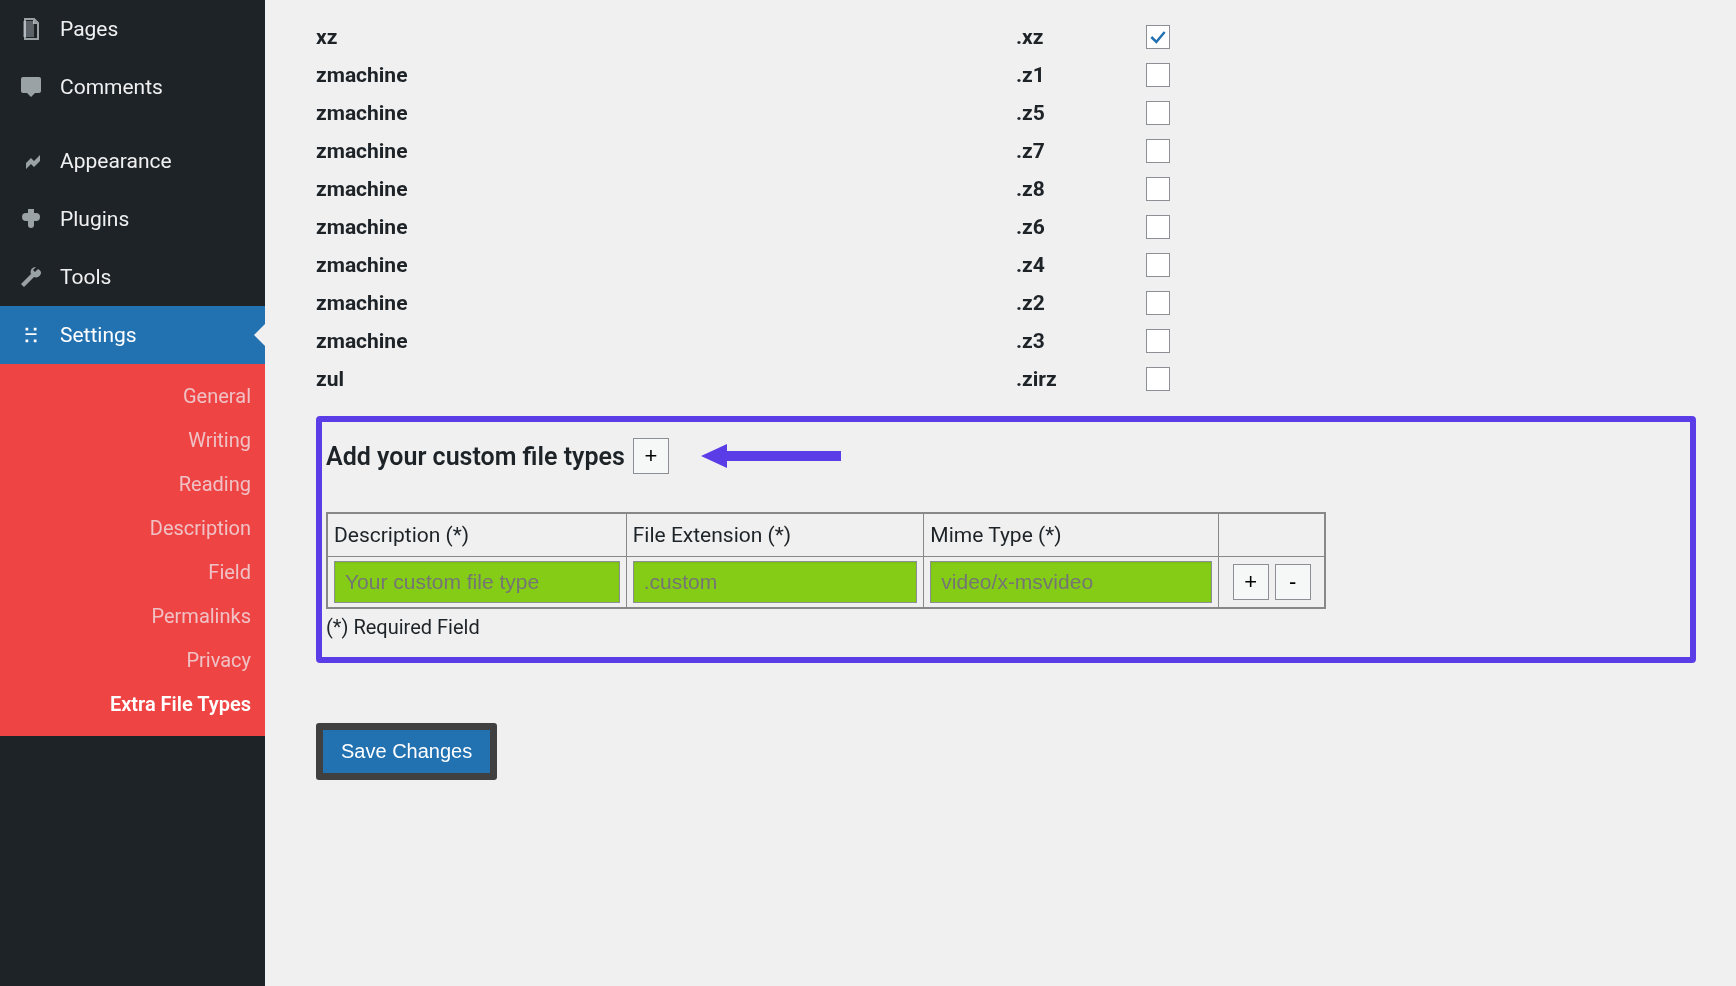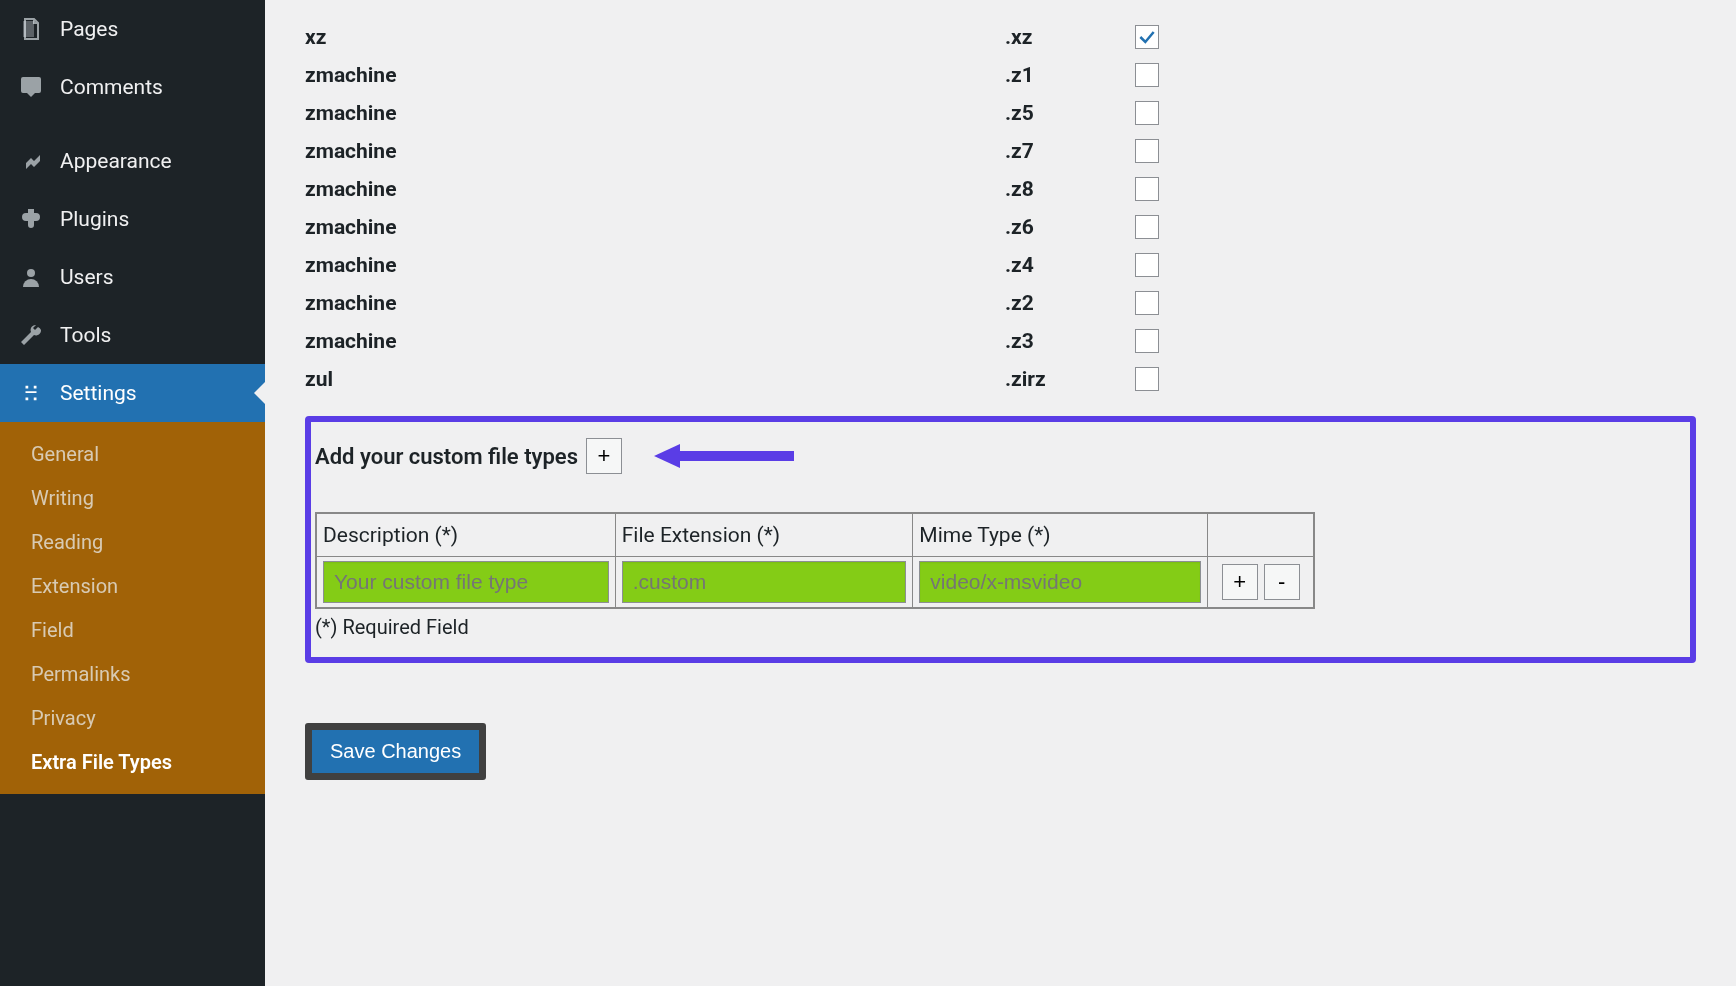--- a/index.html
+++ b/index.html
@@ -2,21 +2,21 @@
 <html><head>
 <meta charset="utf-8">
 <style>
 html, body {
   margin: 0;
   padding: 0;
   font-family: -apple-system, BlinkMacSystemFont, "Segoe UI", Roboto, Oxygen-Sans, Ubuntu, Cantarell, "Helvetica Neue", sans-serif;
   background: #f0f0f1;
   color: #1d2327;
 }
-.wrap { display: flex; min-height: 986px; }
+.wrap { display: flex; min-height: 986px; gap: 11px; }
 
 .sidebar {
   width: 265px;
   background: #1d2327;
   color: #f0f0f1;
   flex-shrink: 0;
   font-size: 21px;
 }
 .sidebar .menu-item {
   display: flex;
@@ -45,22 +45,23 @@
   position: absolute;
   right: -1px;
   top: 50%;
   transform: translateY(-50%);
   width: 0; height: 0;
   border-top: 12px solid transparent;
   border-bottom: 12px solid transparent;
   border-right: 12px solid #f0f0f1;
 }
 .sidebar .submenu {
-  background: #a16207;
-  padding: 10px 11px;
+  background: #ef4444;
+  padding: 10px 0;
+  text-align: right;
 }
 .sidebar .submenu .sub-item {
   padding: 10px 14px 10px 20px;
   color: rgba(240,246,252,.7);
   font-size: 20px;
   cursor: pointer;
 }
 .sidebar .submenu .sub-item.current {
   color: #fff;
   font-weight: 600;
@@ -74,21 +75,21 @@
 .ft-cb { width: 22px; height: 22px; border: 1px solid #8c8f94; background: #fff; display: inline-flex; align-items: center; justify-content: center; cursor: pointer; }
 .ft-cb svg { width: 20px; height: 20px; stroke: #2271b1; stroke-width: 3; fill: none; }
 
 .custom-section {
   margin-top: 18px;
   padding: 22px 10px 24px 10px;
   position: relative;
 }
 .highlight-box { position: absolute; left: 0; top: 0; right: 0; bottom: 0; border: 6px solid #5a3de6; border-radius: 4px; pointer-events: none; }
 .custom-heading { display: flex; align-items: center; gap: 8px; }
-.custom-heading-label { font-size: 22px; font-weight: 600; }
+.custom-heading-label { font-size: 25px; font-weight: 600; }
 .btn-square {
   width: 36px; height: 36px;
   border: 1px solid #8c8f94;
   background: #f6f7f7;
   font-size: 22px;
   line-height: 1;
   display: inline-flex; align-items: center; justify-content: center;
   cursor: pointer;
 }
 .annot-arrow { margin-left: 24px; }
@@ -168,47 +169,38 @@
       <span class="icon">
         <svg viewBox="0 0 24 24" width="24" height="24" fill="currentColor">
             <path d="M9 2v4H7a4 4 0 0 0 0 8h2v4a3 3 0 0 0 6 0v-4h2a4 4 0 0 0 0-8h-2V2"></path>
           </svg>
       </span>
       <span>Plugins</span>
     </div>
     <div class="menu-item">
       <span class="icon">
         <svg viewBox="0 0 24 24" width="24" height="24" fill="currentColor">
-            <circle cx="12" cy="8" r="4"></circle>
-            <path d="M4 22a8 8 0 0 1 16 0z"></path>
-          </svg>
-      </span>
-      <span>Users</span>
-    </div>
-    <div class="menu-item">
-      <span class="icon">
-        <svg viewBox="0 0 24 24" width="24" height="24" fill="currentColor">
             <path d="M22 7a5 5 0 0 1-7 5L5 22l-3-3L12 9a5 5 0 0 1 5-7l-3 3 2 2 3-3a5 5 0 0 1 3 3z"></path>
           </svg>
       </span>
       <span>Tools</span>
     </div>
     <div class="menu-item active">
       <span class="icon">
         <svg viewBox="0 0 24 24" width="22" height="22" fill="currentColor">
             <path d="M6 4h3v3H6zM15 4h3v3h-3zM6 10h12v2H6zM6 17h3v3H6zM15 17h3v3h-3z"></path>
           </svg>
       </span>
       <span>Settings</span>
     </div>
     <div class="submenu">
       <div class="sub-item">General</div>
       <div class="sub-item">Writing</div>
       <div class="sub-item">Reading</div>
-      <div class="sub-item">Extension</div>
+      <div class="sub-item">Description</div>
       <div class="sub-item">Field</div>
       <div class="sub-item">Permalinks</div>
       <div class="sub-item">Privacy</div>
       <div class="sub-item current">Extra File Types</div>
     </div>
   </div>
 
   <div class="main">
     <div class="filetype-rows" id="filetype-rows">
         <div class="ft-row">

